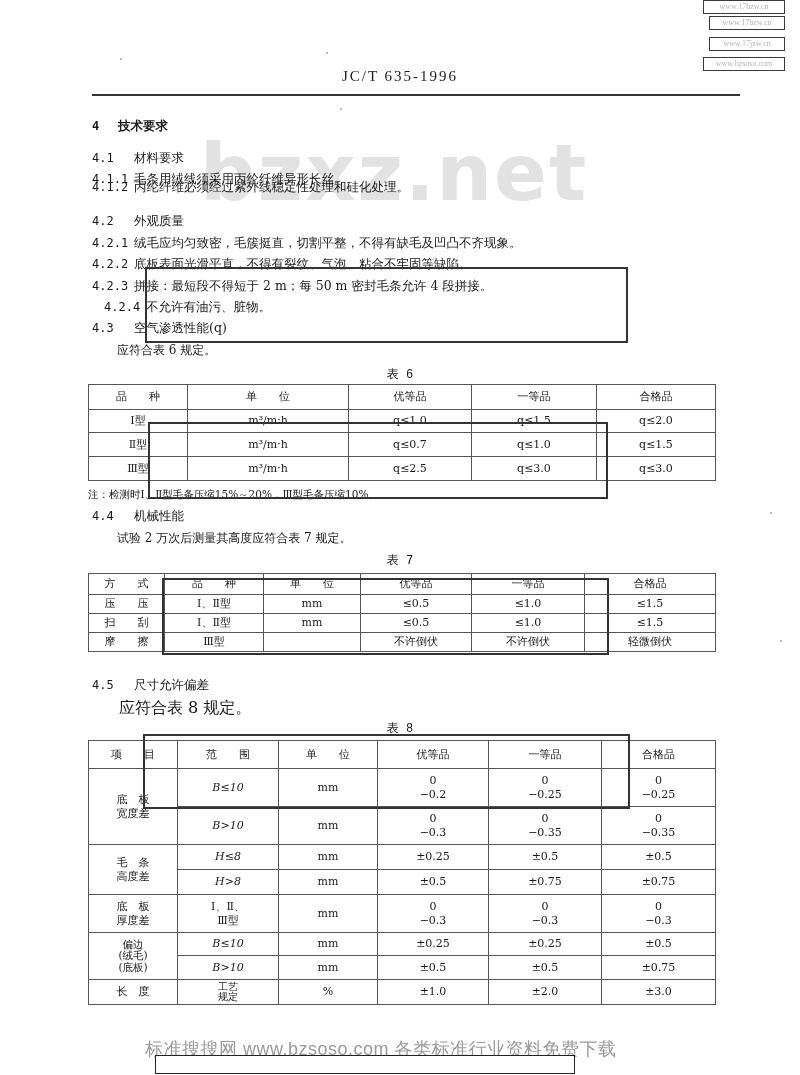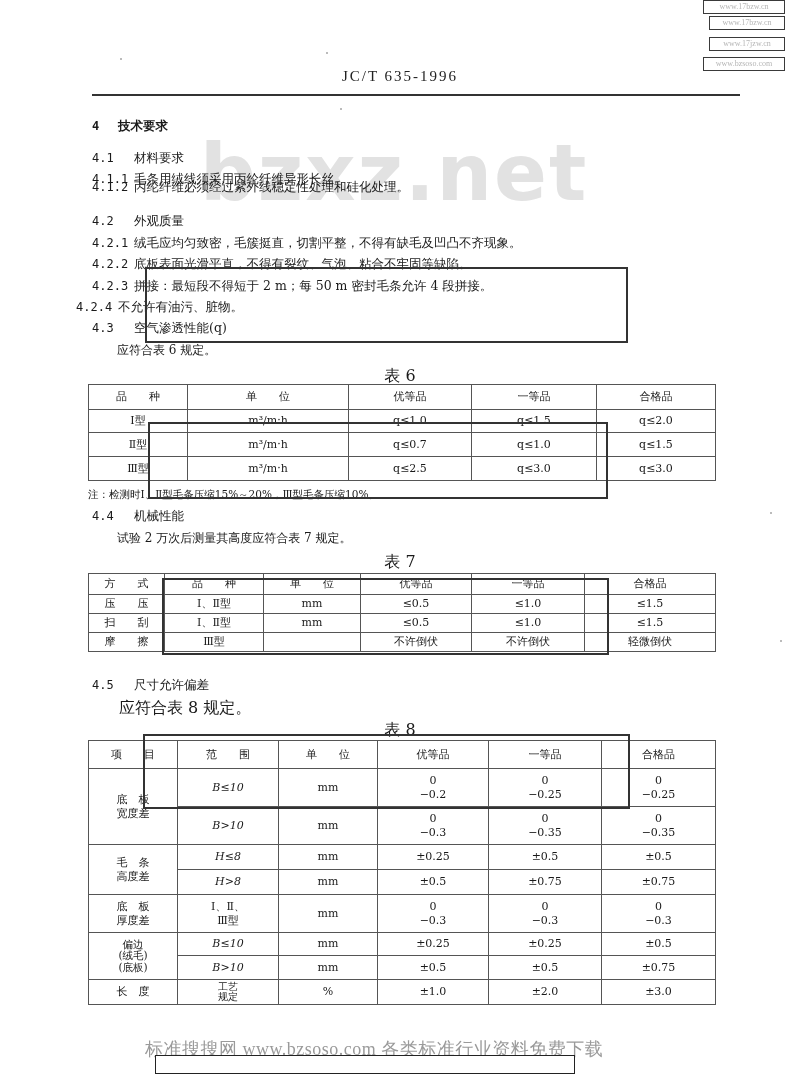--- a/index.html
+++ b/index.html
@@ -17,33 +17,33 @@
     position: absolute; left: 0; width: 800px; top: 68px; text-align: center;
     font-family: "Liberation Serif", serif; font-size: 15px; letter-spacing: 2px; color: #222;
   }
   .header-rule { position: absolute; left: 92px; width: 648px; top: 94px; height: 2px; background: #333; }
   .watermark {
     position: absolute; left: 200px; top: 128px; font-family: "DejaVu Sans", sans-serif;
     font-weight: bold; font-size: 78px; color: #e2e2e2; letter-spacing: 2px; z-index: 0;
   }
   .para { position: absolute; font-size: 12.5px; white-space: nowrap; z-index: 1; }
   .para .num { display: inline-block; min-width: 42px; font-family: "DejaVu Sans Mono", monospace; font-size: 12px; }
-  .caption { position: absolute; left: 0; width: 800px; text-align: center; font-size: 16px; z-index: 1; }
+  .caption { position: absolute; left: 0; width: 800px; text-align: center; font-size: 12px; z-index: 1; font-family: Liberation Mono, monospace; }
   table.doc {
     position: absolute; border-collapse: collapse; font-size: 11px; z-index: 1;
     border: 1.6px solid #222; background: transparent;
   }
   table.doc td, table.doc th {
     border: 1px solid #555; text-align: center; padding: 0; font-weight: normal;
     line-height: 1.25;
   }
   .note { position: absolute; font-size: 10.5px; z-index: 1; }
   .overlay-rect { position: absolute; border: 2px solid #333; background: transparent; z-index: 2; pointer-events: none; }
   .footer-wm {
-    position: absolute; left: 145px; top: 1037px; font-family: Liberation Serif, serif;
+    position: absolute; left: 145px; top: 1037px; font-family: Liberation Sans, sans-serif;
     font-size: 18px; color: #9a9a9a; white-space: nowrap; letter-spacing: 0.5px;
   }
   .footer-box { position: absolute; left: 155px; top: 1055px; width: 418px; height: 17px; border: 1.6px solid #222; background: #fff; }
   .dot { position: absolute; width: 2px; height: 2px; background: #bbb; }
 </style>
 </head>
 <body>
 
 <div class="stamp" style="left:703px;top:0px;width:80px;">www.17bzw.cn</div>
 <div class="stamp" style="left:709px;top:16px;width:74px;">www.17bzw.cn</div>
@@ -56,21 +56,21 @@
 <div class="watermark">bzxz.net</div>
 
 <div class="para" style="left:92px;top:118px;font-weight:bold;"><span class="num" style="min-width:26px">4</span><span>技术要求</span></div>
 <div class="para" style="left:92px;top:150px;"><span class="num">4.1</span><span>材料要求</span></div>
 <div class="para" style="left:92px;top:171px;"><span class="num">4.1.1</span><span>毛条用绒线须采用丙纶纤维异形长丝。</span></div>
 <div class="para" style="left:92px;top:179px;"><span class="num">4.1.2</span><span>丙纶纤维必须经过紫外线稳定性处理和硅化处理。</span></div>
 <div class="para" style="left:92px;top:213px;"><span class="num">4.2</span><span>外观质量</span></div>
 <div class="para" style="left:92px;top:235px;"><span class="num">4.2.1</span><span>绒毛应均匀致密，毛簇挺直，切割平整，不得有缺毛及凹凸不齐现象。</span></div>
 <div class="para" style="left:92px;top:256px;"><span class="num">4.2.2</span><span>底板表面光滑平直，不得有裂纹、气泡、粘合不牢固等缺陷。</span></div>
 <div class="para" style="left:92px;top:278px;"><span class="num">4.2.3</span><span>拼接：最短段不得短于 2 m；每 50 m 密封毛条允许 4 段拼接。</span></div>
-<div class="para" style="left:76px;top:299px;"><span class="num">4.2.4</span><span>不允许有油污、脏物。</span></div>
+<div class="para" style="left:104px;top:299px;"><span class="num">4.2.4</span><span>不允许有油污、脏物。</span></div>
 <div class="para" style="left:92px;top:320px;"><span class="num">4.3</span><span>空气渗透性能(q)</span></div>
 <div class="para" style="left:117px;top:342px;font-size:12px;">应符合表 6 规定。</div>
 
 <div class="caption" style="top:366px;">表 6</div>
 <table class="doc" style="left:88px;top:384px;width:628px;">
   <tbody>
       <tr style="height:25px;">
     <td style="width:98px">品　　种</td>
     <td style="width:160px">单　　位</td>
     <td style="width:122px">优等品</td>

